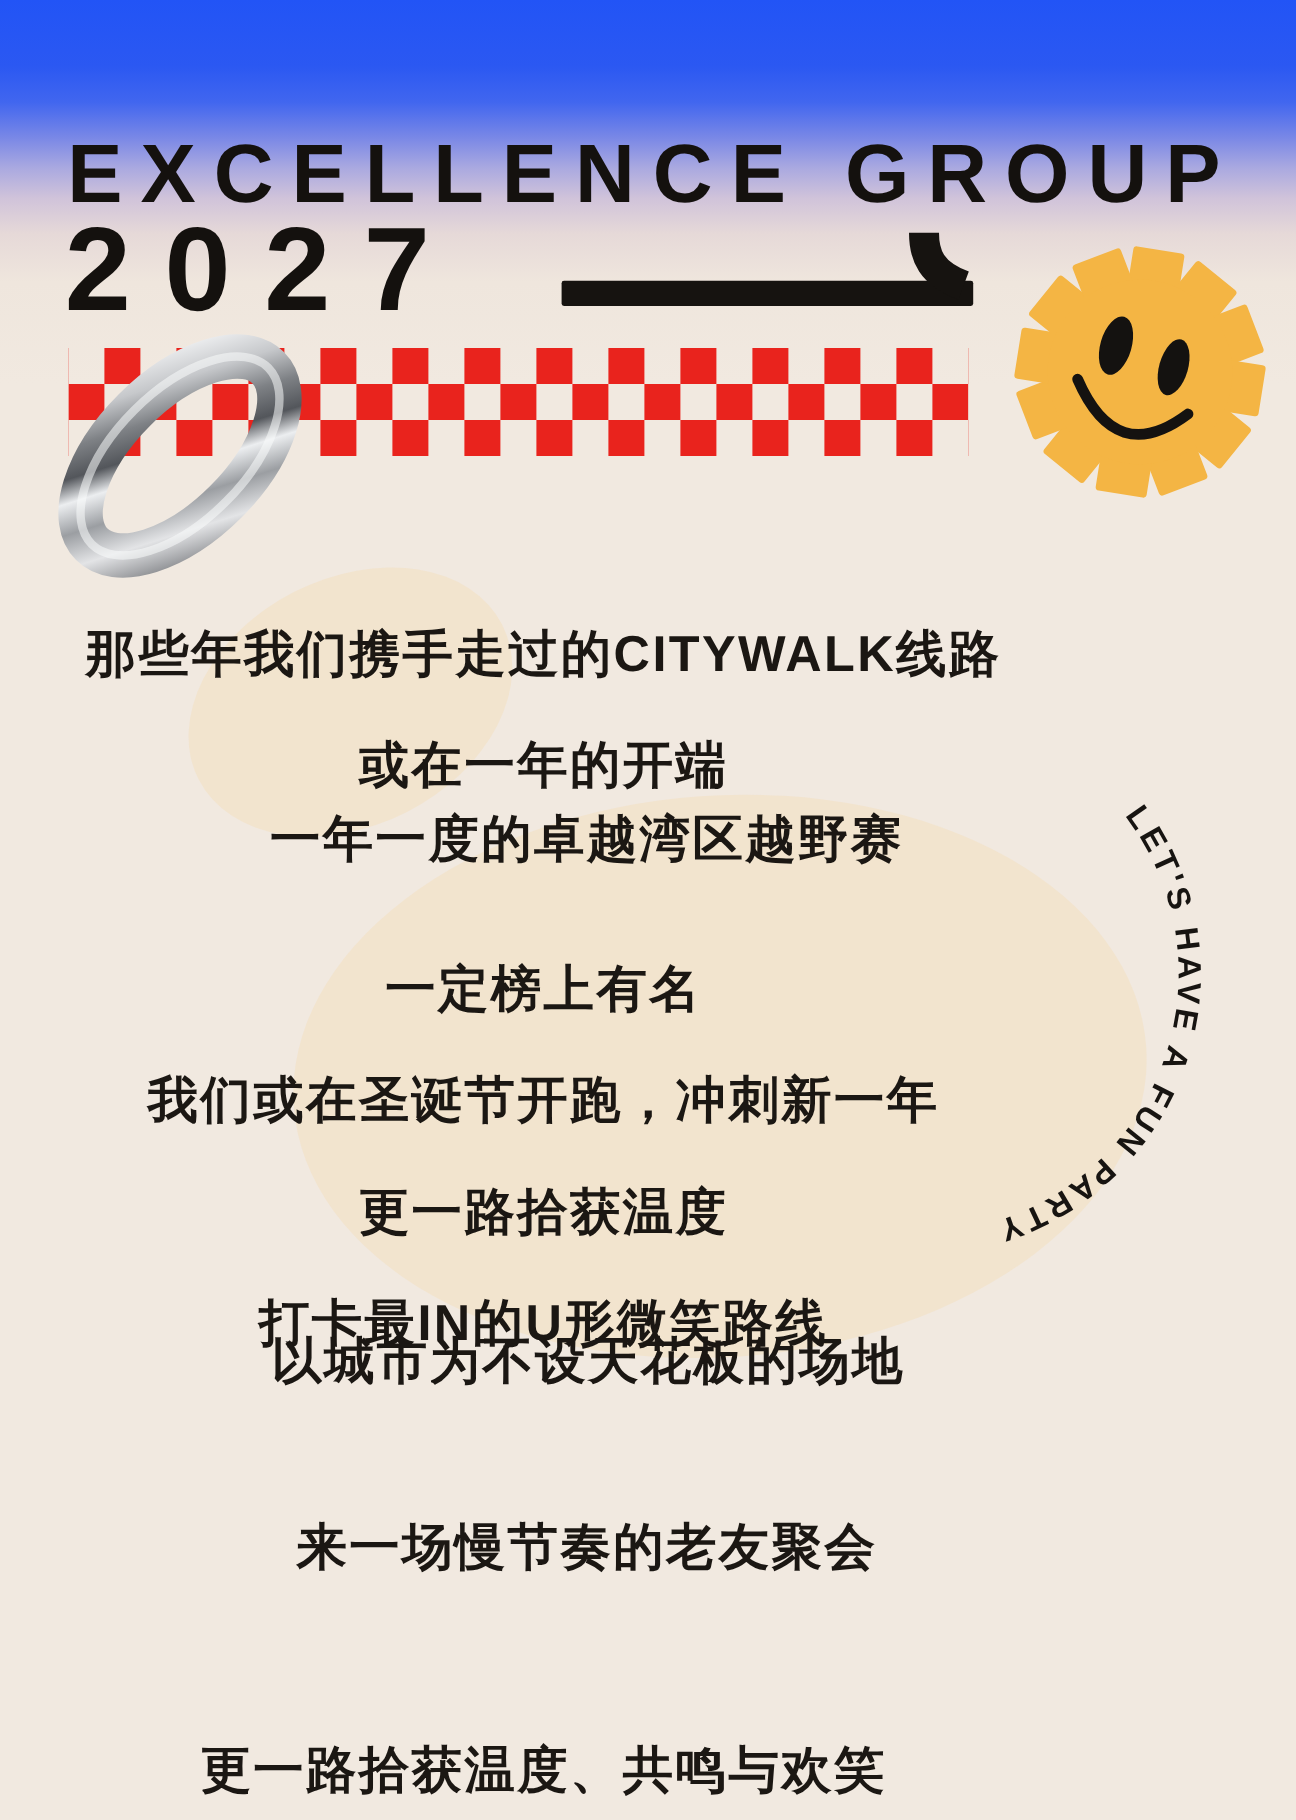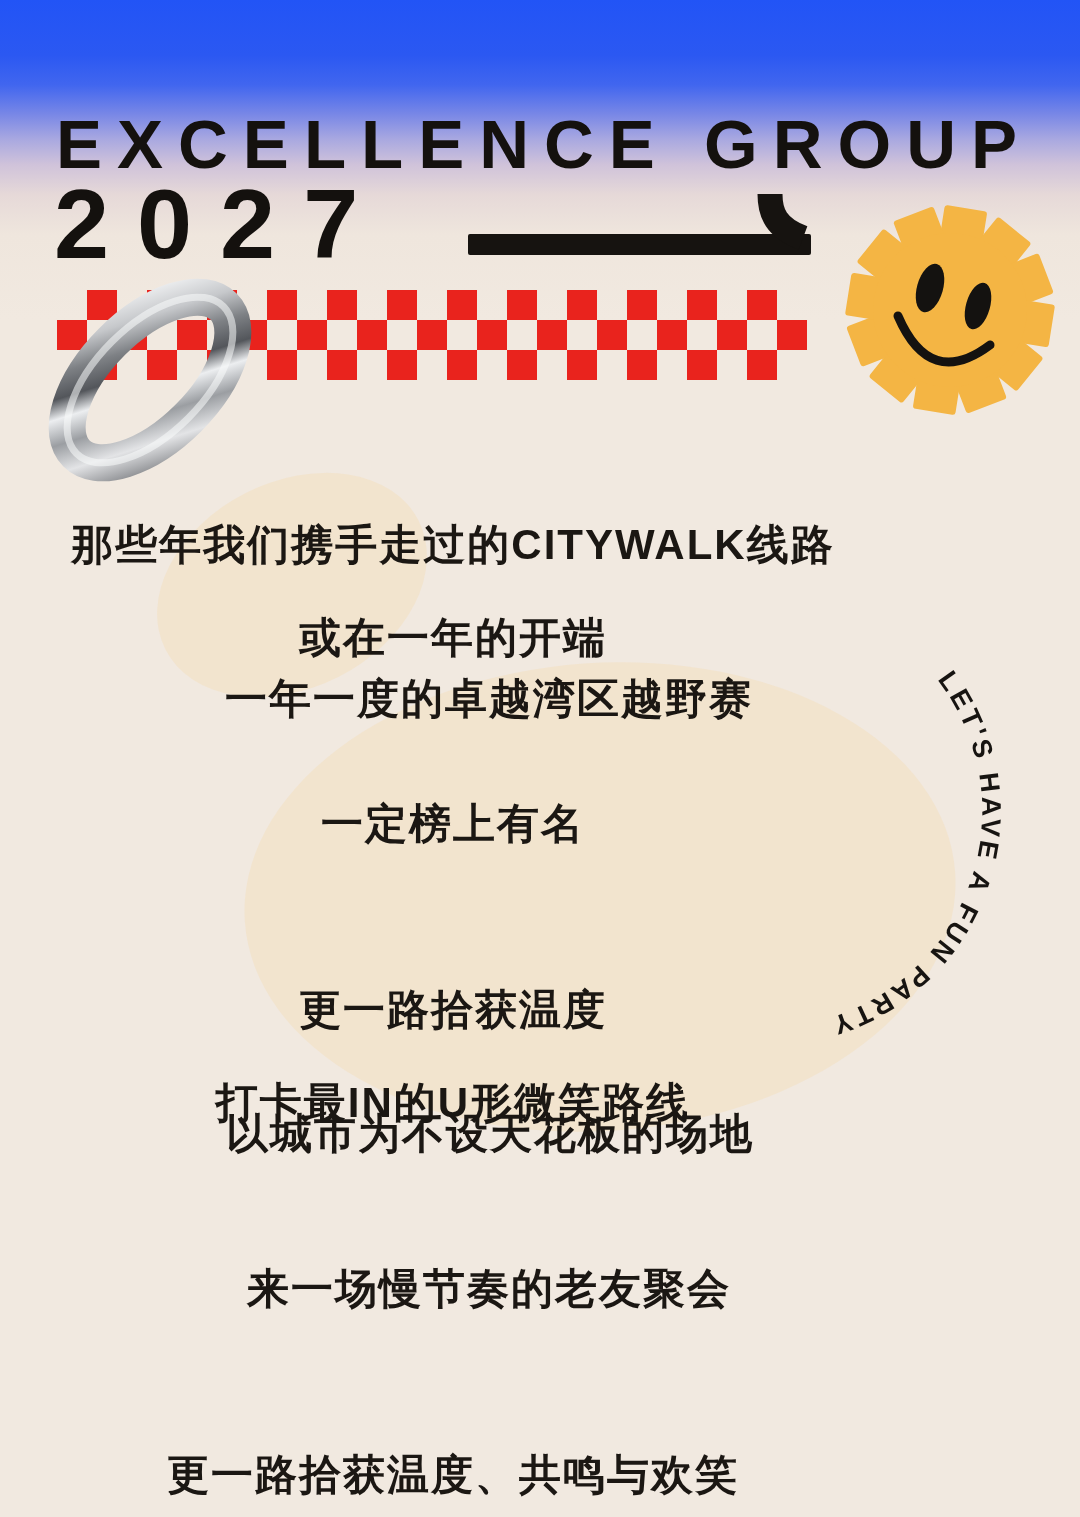--- a/index.html
+++ b/index.html
@@ -102,19 +102,20 @@
     </g>
   </svg>
 
   <div id="brand-line" class="txt">EXCELLENCE GROUP</div>
   <div id="year-line" class="txt">2027</div>
 
   <div class="line l0">那些年我们携手走过的CITYWALK线路</div>
   <div class="line l1">或在一年的开端</div>
   <div class="line l2">一年一度的卓越湾区越野赛</div>
   <div class="line l3">一定榜上有名</div>
+  <div class="line l4">我们或在圣诞节开跑，冲刺新一年</div>
   <div class="line l5">更一路拾获温度</div>
   <div class="line l6">打卡最IN的U形微笑路线</div>
   <div class="line l7">以城市为不设天花板的场地</div>
   <div class="line l8">来一场慢节奏的老友聚会</div>
   <div class="line l10">更一路拾获温度、共鸣与欢笑</div>
 
 </div>
 
 </body></html>

